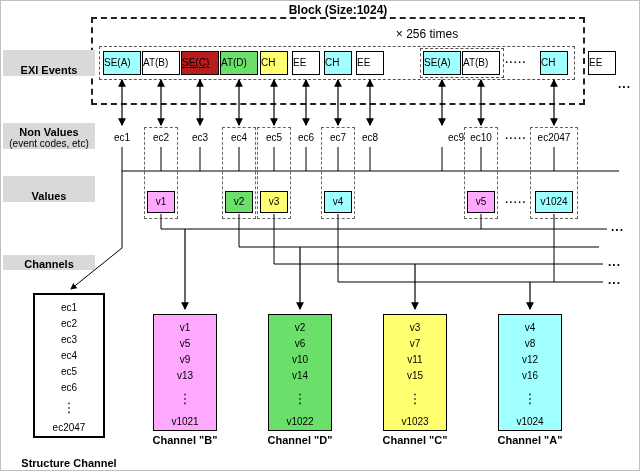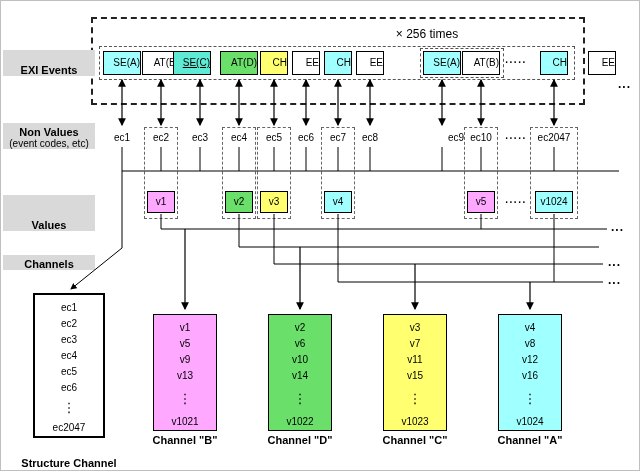--- a/index.html
+++ b/index.html
@@ -13,43 +13,44 @@
   .repeat-box{left:419px;top:47px;width:84px;height:30px;border-color:#555}
 
   .title{position:absolute;left:90px;top:2px;width:494px;text-align:center;font-size:12px;font-weight:bold}
   .repeat-label{position:absolute;left:378px;top:26px;width:96px;text-align:center;font-size:12px}
 
   .band{position:absolute;left:2px;width:92px;background:#d9d9d9;display:flex;flex-direction:column;align-items:center;justify-content:flex-end;text-align:center}
   .band .b{font-size:11px;font-weight:bold}
   .band .sub{font-size:10px}
   .band-events{top:49px;height:26px}
   .band-nonvalues{top:122px;height:26px}
-  .band-values{top:194px;height:36px}
+  .band-values{top:175px;height:26px}
   .band-channels{top:254px;height:15px}
 
-  .evt{position:absolute;top:50px;height:24px;line-height:22px;border:1px solid #000;text-align:right;font-size:10px;background:#fff}
+  .evt{position:absolute;top:50px;height:24px;line-height:22px;border:1px solid #000;text-align:left;font-size:10px;background:#fff}
   .rowdots{position:absolute;text-align:center;font-weight:bold;letter-spacing:1px;font-size:10px}
   .ec{position:absolute;top:130px;height:14px;line-height:14px;text-align:center;font-size:10px}
   .grp{position:absolute;top:126px;height:92px;border:1px dashed #666}
   .val{position:absolute;top:190px;height:22px;line-height:20px;border:1px solid #000;text-align:center;font-size:10px}
   .cont{position:absolute;font-size:12px;font-weight:bold;letter-spacing:1px}
 
   .chan{position:absolute;border:1px solid #000;display:flex;flex-direction:column;align-items:center;padding-top:5px;background:#fff}
   .chan .ci{font-size:10px;height:16px;line-height:16px}
   .chan .vdots{flex:1 1 auto;display:flex;align-items:center;font-size:13px;height:auto}
   .chan.structure{border-width:2px}
   .chan-label{position:absolute;text-align:center;font-size:11px;font-weight:bold}
 
   svg.wires{position:absolute;left:0;top:0;pointer-events:none}
 </style>
 </head>
 <body>
 
 <div class="canvas">
 
+  <div class="title">Block (Size:1024)</div>
   <div class="dashedbox block-box"></div>
   <div class="dashedbox events-box"></div>
   <div class="dashedbox repeat-box"></div>
   <div class="repeat-label">× 256 times</div>
 
   <div class="band band-events">
     <span class="b">EXI Events</span>
   </div>
   <div class="band band-nonvalues">
     <span class="b">Non Values</span>
@@ -57,21 +58,21 @@
   </div>
   <div class="band band-values">
     <span class="b">Values</span>
   </div>
   <div class="band band-channels">
     <span class="b">Channels</span>
   </div>
 
   <div class="evt" style="left: 102px; width: 38px; background-color: rgb(160, 255, 255);">SE(A)</div>
   <div class="evt" style="left: 141px; width: 38px; background-color: rgb(255, 255, 255);">AT(B)</div>
-  <div class="evt" style="left: 172px; width: 38px; background-color: #5eead4; text-decoration: underline;">SE(C)</div>
+  <div class="evt" style="left: 180px; width: 38px; background-color: #b91c1c; text-decoration: underline;">SE(C)</div>
   <div class="evt" style="left: 219px; width: 38px; background-color: rgb(106, 224, 106);">AT(D)</div>
   <div class="evt" style="left: 259px; width: 28px; background-color: rgb(255, 255, 112);">CH</div>
   <div class="evt" style="left: 291px; width: 28px; background-color: rgb(255, 255, 255);">EE</div>
   <div class="evt" style="left: 323px; width: 28px; background-color: rgb(160, 255, 255);">CH</div>
   <div class="evt" style="left: 355px; width: 28px; background-color: rgb(255, 255, 255);">EE</div>
   <div class="evt" style="left: 422px; width: 38px; background-color: rgb(160, 255, 255);">SE(A)</div>
   <div class="evt" style="left: 461px; width: 38px; background-color: rgb(255, 255, 255);">AT(B)</div>
   <div class="rowdots" style="left:498px;width:34px;top:56px">·····</div>
   <div class="evt" style="left: 539px; width: 28px; background-color: rgb(160, 255, 255);">CH</div>
   <div class="evt" style="left: 587px; width: 28px; background-color: rgb(255, 255, 255);">EE</div>

